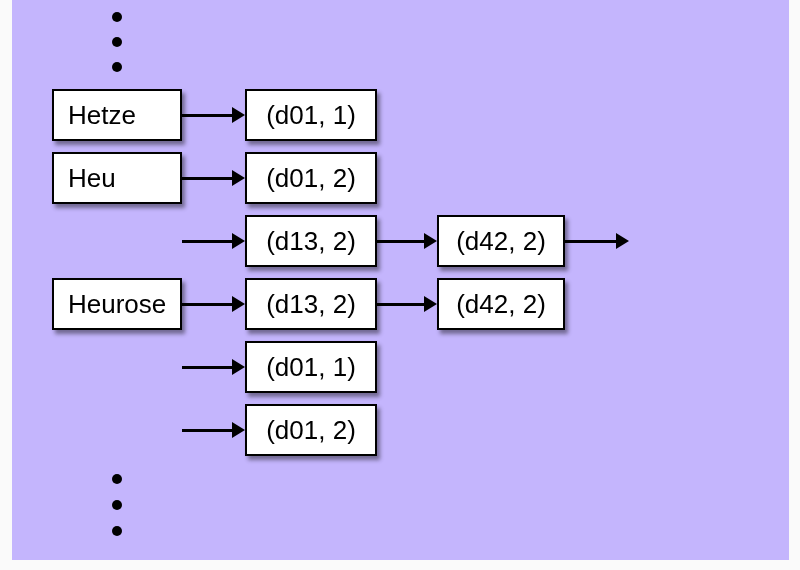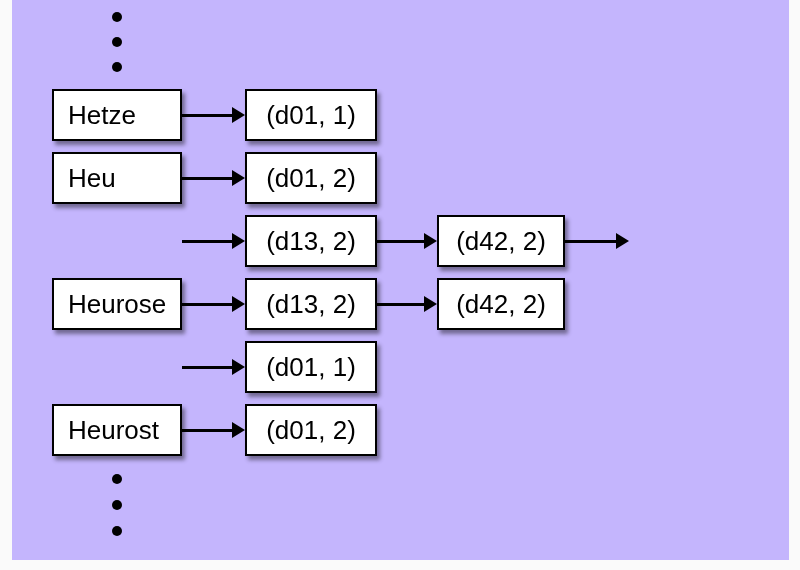--- a/index.html
+++ b/index.html
@@ -127,21 +127,20 @@
       <span class="head"></span>
     </div>
     <div class="box posting" style="left:425px; top:278px; width:128px">(d42, 2)</div>
 
     <div class="arrow" style="left:170px; top:359px; width:63px">
       <span class="line"></span>
       <span class="head"></span>
     </div>
     <div class="box posting" style="left:233px; top:341px">(d01, 1)</div>
 
-    <div class="box term" style="left:40px; top:404px">Heurost</div>
     <div class="arrow" style="left:170px; top:422px; width:63px">
       <span class="line"></span>
       <span class="head"></span>
     </div>
     <div class="box posting" style="left:233px; top:404px">(d01, 2)</div>
 
     <span class="dot" style="top:474px"></span>
     <span class="dot" style="top:500px"></span>
     <span class="dot" style="top:526px"></span>
 

